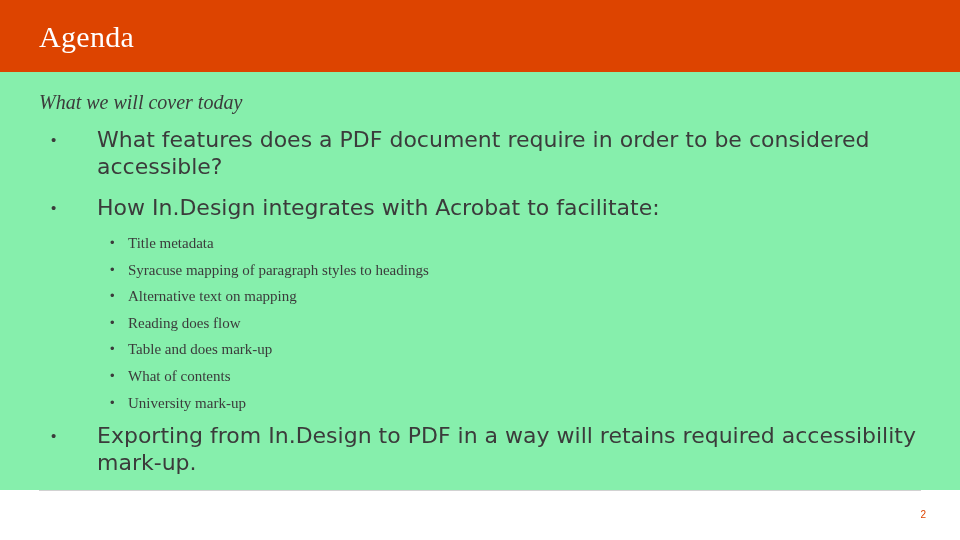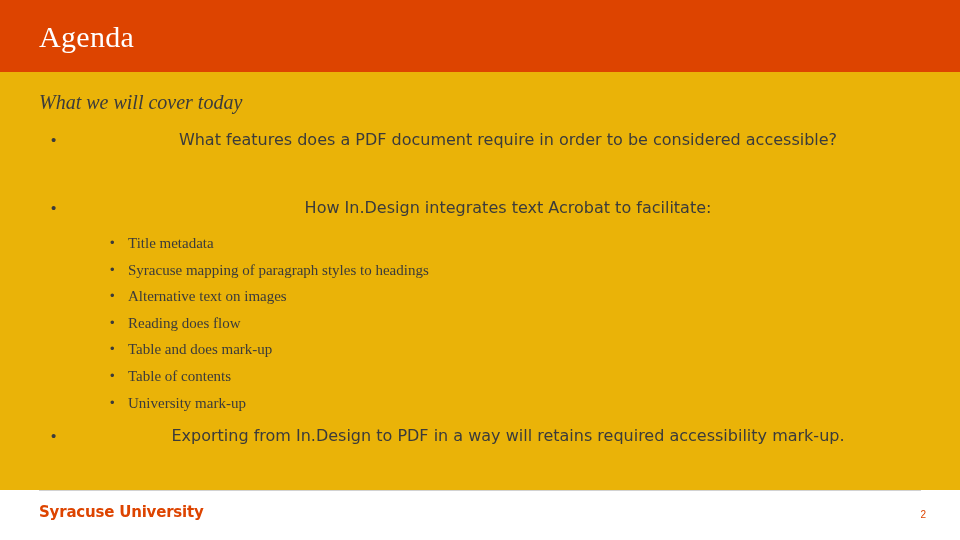--- a/index.html
+++ b/index.html
@@ -40,21 +40,21 @@
     letter-spacing: 0.3px;
     white-space: nowrap;
   }
   
   .body-area {
     position: absolute;
     left: 0;
     top: 72px;
     width: 960px;
     height: 418px;
-    background: #eab308;
+    background: #86efac;
   }
   .subtitle {
     position: absolute;
     left: 39px;
     top: 18px;
     font-family: "Liberation Serif", serif;
     font-style: italic;
     font-size: 20px;
     line-height: 24px;
     color: #3b3b3b;
@@ -76,24 +76,23 @@
     text-align: left;
     padding-left: 12px;
     box-sizing: border-box;
     color: #3b3b3b;
     font-size: 15px;
     line-height: 27px;
   }
   .l1-text {
     flex: 1 1 auto;
     color: #3b3b3b;
-    font-size: 16px;
+    font-size: 22px;
     line-height: 27px;
     font-family: "DejaVu Sans", sans-serif;
-    text-align: center;
   }
   
   .l2-list {
     position: absolute;
     left: 110px;
     width: 700px;
   }
   .l2-row {
     display: flex;
     align-items: flex-start;
@@ -167,63 +166,62 @@
     <div class="l1" style="top:54px;">
       <div class="l1-row">
         <span class="l1-bullet">•</span>
         <span class="l1-text">What features does a PDF document require in order to be considered accessible?</span>
       </div>
     </div>
 
     <div class="l1" style="top:122px;">
       <div class="l1-row">
         <span class="l1-bullet">•</span>
-        <span class="l1-text">How In.Design integrates text Acrobat to facilitate:</span>
+        <span class="l1-text">How In.Design integrates with Acrobat to facilitate:</span>
       </div>
     </div>
 
     <div class="l2-list" style="top:158px;">
       <div class="l2-row">
         <span class="l2-bullet">•</span>
         <span class="l2-text">Title metadata</span>
       </div>
       <div class="l2-row">
         <span class="l2-bullet">•</span>
         <span class="l2-text">Syracuse mapping of paragraph styles to headings</span>
       </div>
       <div class="l2-row">
         <span class="l2-bullet">•</span>
-        <span class="l2-text">Alternative text on images</span>
+        <span class="l2-text">Alternative text on mapping</span>
       </div>
       <div class="l2-row">
         <span class="l2-bullet">•</span>
         <span class="l2-text">Reading does flow</span>
       </div>
       <div class="l2-row">
         <span class="l2-bullet">•</span>
         <span class="l2-text">Table and does mark-up</span>
       </div>
       <div class="l2-row">
         <span class="l2-bullet">•</span>
-        <span class="l2-text">Table of contents</span>
+        <span class="l2-text">What of contents</span>
       </div>
       <div class="l2-row">
         <span class="l2-bullet">•</span>
         <span class="l2-text">University mark-up</span>
       </div>
     </div>
 
     <div class="l1" style="top:350px;">
       <div class="l1-row">
         <span class="l1-bullet">•</span>
         <span class="l1-text">Exporting from In.Design to PDF in a way will retains required accessibility mark-up.</span>
       </div>
     </div>
 
   </div>
 
   <div class="footer">
     <div class="footer-rule"></div>
-    <div class="logo">Syracuse University</div>
     <div class="page-number">2</div>
   </div>
 
 </div>
 
 </body></html>

